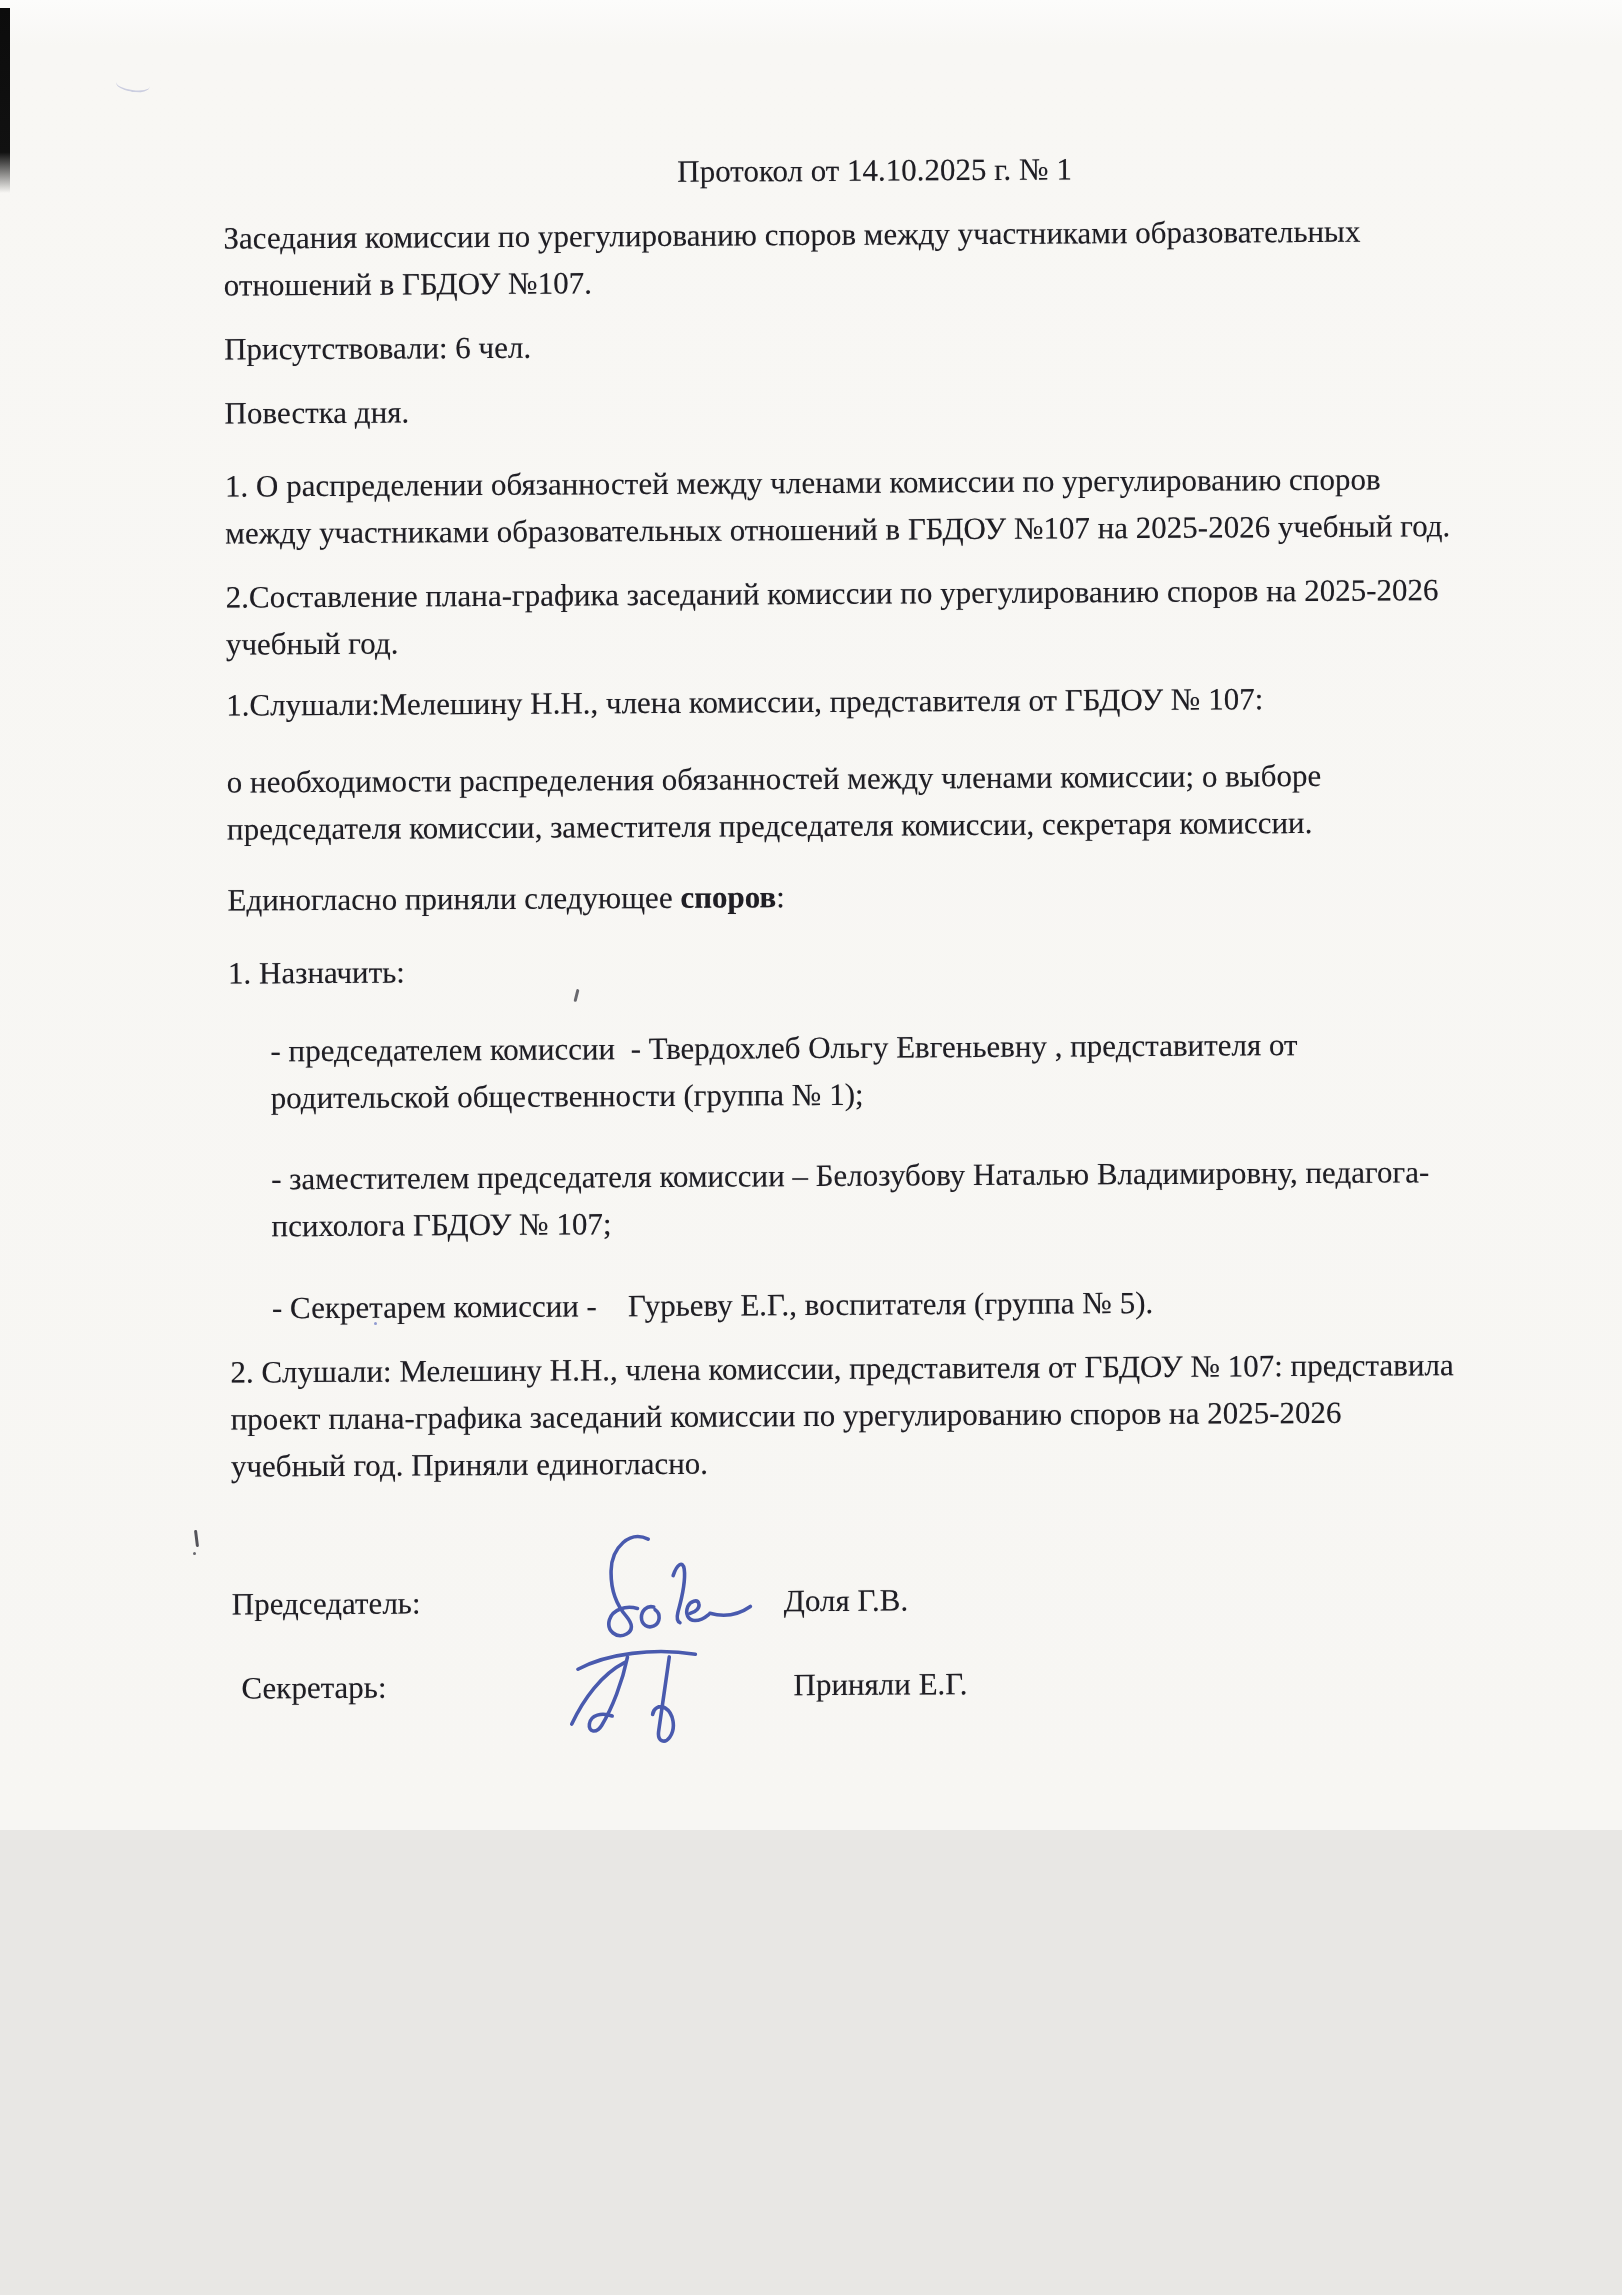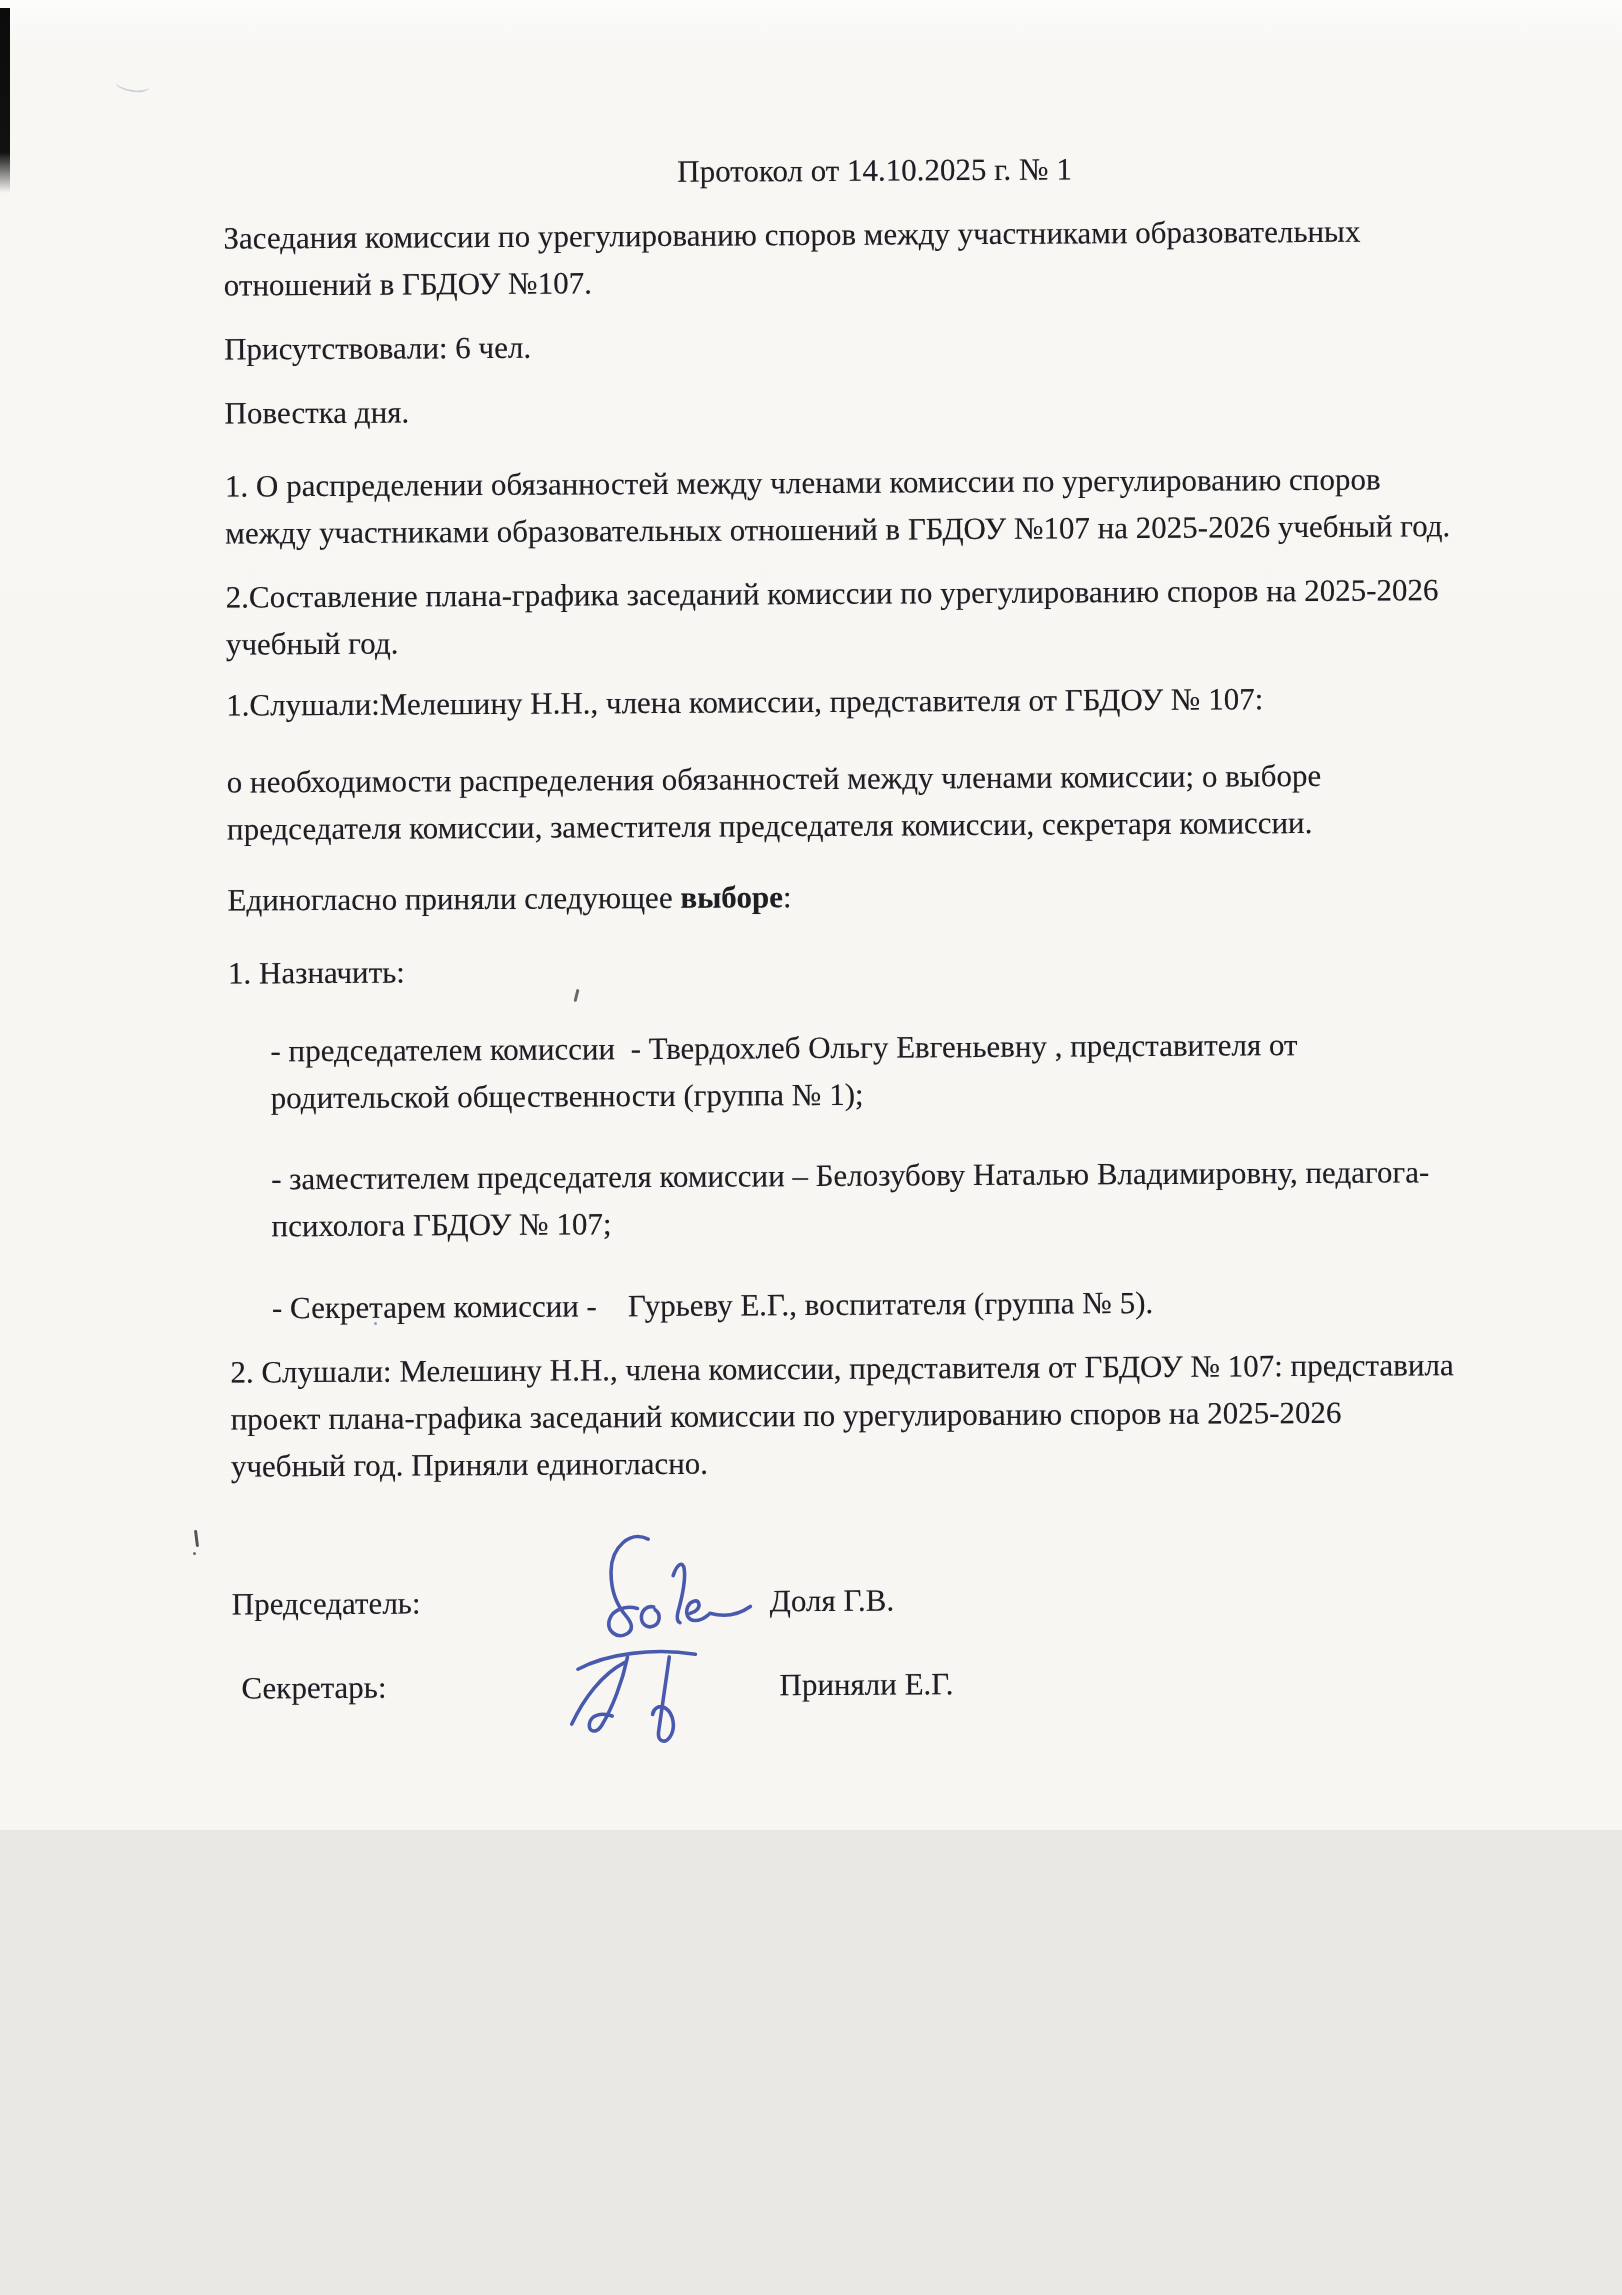--- a/index.html
+++ b/index.html
@@ -59,21 +59,21 @@
     flex:0 0 340px;
     white-space:pre-wrap;
   }
   .sig-row.second .sig-label{padding-left:9.2px;}
   .sig-box{
     position:relative;
     width:196px;height:100%;
     flex:0 0 196px;
   }
   .sig-box svg{position:absolute;overflow:visible;}
-  .sig-name{margin-left:2px;white-space:pre-wrap;}
+  .sig-name{margin-left:16px;white-space:pre-wrap;}
   
   .edge-strip{
     position:absolute;left:0;top:7.9px;width:9.8px;height:185px;
     background:linear-gradient(180deg,#0c0c0c 0%,#111 78%,rgba(17,17,17,0) 100%);
   }
   .artifact{position:absolute;}
   .a-curve{
     left:116px;top:77px;width:34px;height:13px;
     border-bottom:2px solid rgba(120,130,185,0.35);
     border-radius:50%;
@@ -126,21 +126,21 @@
     <p class="para">Повестка дня.</p>
 
     <p class="para mt-lg">1. О распределении обязанностей между членами комиссии по урегулированию споров между участниками образовательных отношений в ГБДОУ №107 на 2025-2026 учебный год.</p>
 
     <p class="para">2.Составление плана-графика заседаний комиссии по урегулированию споров на 2025-2026 учебный год.</p>
 
     <p class="para mt-h1">1.Слушали:Мелешину Н.Н., члена комиссии, представителя от ГБДОУ № 107:</p>
 
     <p class="para mt-xl">о необходимости распределения обязанностей между членами комиссии; о выборе председателя комиссии, заместителя председателя комиссии, секретаря комиссии.</p>
 
-    <p class="para mt-dec"><span>Единогласно приняли следующее </span><span class="decision-bold">выборе</span><span>:</span></p>
+    <p class="para mt-dec"><span>Единогласно приняли следующее </span><span class="decision-bold">споров</span><span>:</span></p>
 
     <p class="para mt-lg">1. Назначить:</p>
 
     <p class="para appointment">- председателем комиссии  - Твердохлеб Ольгу Евгеньевну , представителя от родительской общественности (группа № 1);</p>
 
     <p class="para appointment second">- заместителем председателя комиссии – Белозубову Наталью Владимировну, педагога-психолога ГБДОУ № 107;</p>
 
     <p class="para appointment third">- Секретарем комиссии -    Гурьеву Е.Г., воспитателя (группа № 5).</p>
 
     <p class="para">2. Слушали: Мелешину Н.Н., члена комиссии, представителя от ГБДОУ № 107: представила проект плана-графика заседаний комиссии по урегулированию споров на 2025-2026 учебный год. Приняли единогласно.</p>

